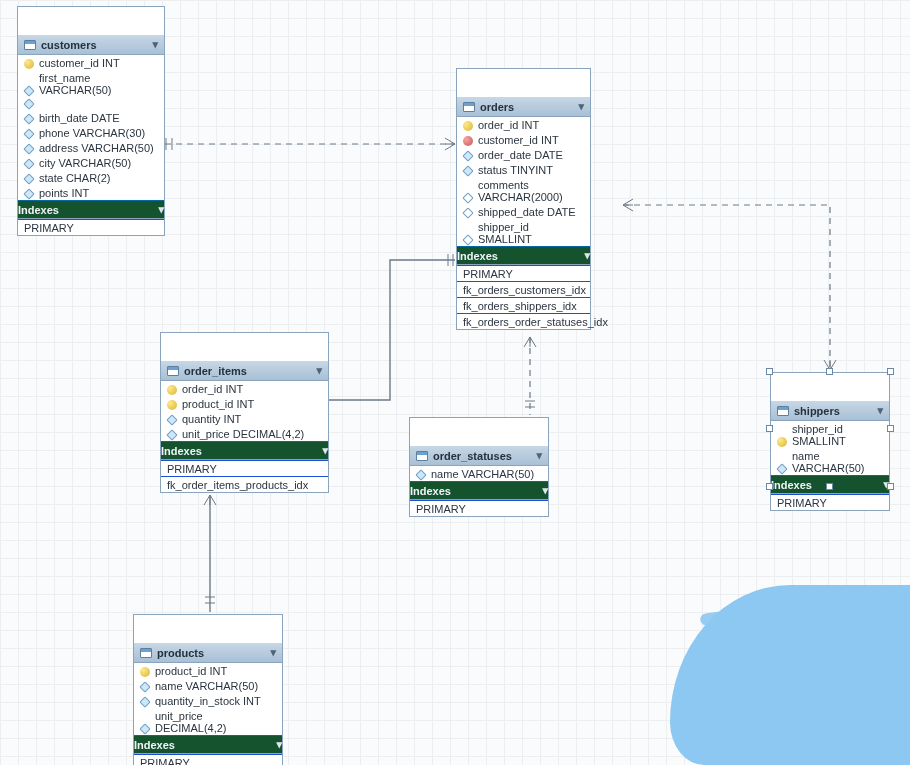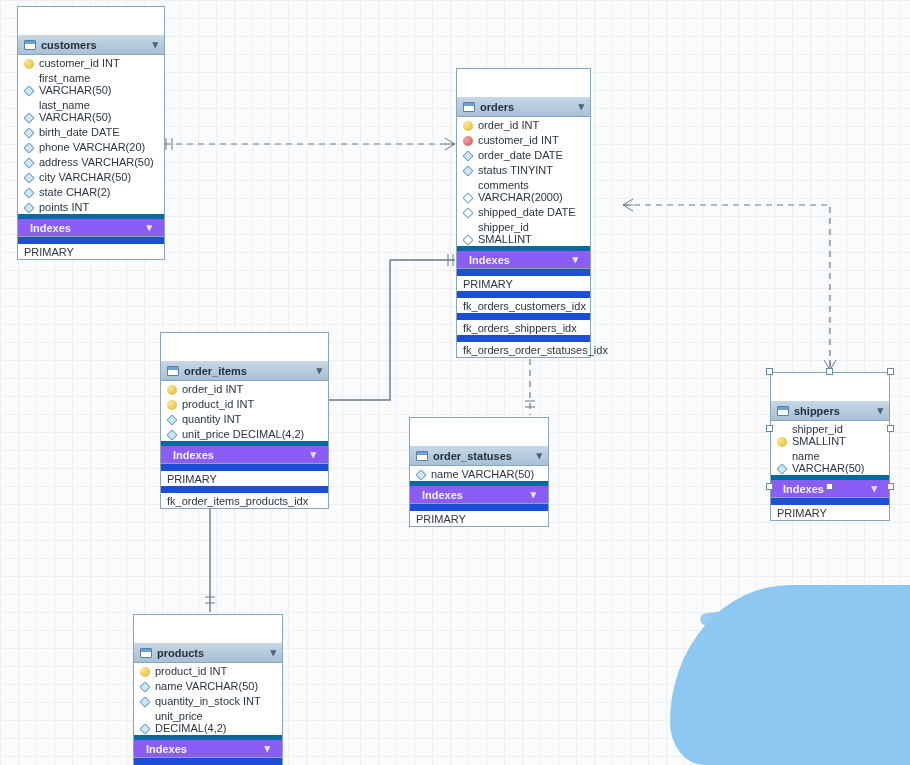--- a/index.html
+++ b/index.html
@@ -36,32 +36,32 @@
   }
   .tbl-header .arrow { margin-left: auto; color: #4e637a; }
   .tbl-rows { }
   .col-row {
     display: flex; align-items: flex-end; gap: 5px;
     padding: 2px 6px 1px;
     color: #2b3540;
   }
   .section-header {
     display: flex; align-items: center;
-    background: #8b5cf6;
+    background: #14532d;
     color: #f0f4f8;
-    padding: 2px 12px;
+    padding: 2px 0;
     font-weight: bold;
-    border-top: 5px solid #0369a1;
+    border-top: 1px solid #0369a1;
     border-bottom: 1px solid #8aa4bd;
   }
   .section-header .arrow { margin-left: auto; color: #e0e6ec; }
   .idx-row {
     padding: 2px 6px 1px;
     color: #2b3540;
-    border-top: 7px solid #1d4ed8;
+    border-top: 1px solid #1d4ed8;
   }
   .idx-row:first-of-type { border-top: none; }
   .ico { width: 10px; height: 10px; display: inline-block; flex: 0 0 10px; border-radius: 50%; }
   .ico-key { background: radial-gradient(circle at 30% 30%, #ffe88a, #d9b634); }
   .ico-red { background: radial-gradient(circle at 30% 30%, #f4a5a5, #c95757); }
   .ico-diamond {
     width: 8px; height: 8px; flex: 0 0 8px;
     transform: rotate(45deg);
     border: 1px solid #6fa0c7;
     background: #cfe8f8;
@@ -182,29 +182,28 @@
     <div class="col-row">
         <span class="ico ico-key"></span>
         <span>customer_id INT</span>
       </div>
     <div class="col-row">
         <span class="ico-diamond"></span>
         <span>first_name VARCHAR(50)</span>
       </div>
     <div class="col-row">
         <span class="ico-diamond"></span>
-        <span>last_name VARCHAR(50)</span>
       </div>
     <div class="col-row">
         <span class="ico-diamond"></span>
         <span>birth_date DATE</span>
       </div>
     <div class="col-row">
         <span class="ico-diamond"></span>
-        <span>phone VARCHAR(20)</span>
+        <span>phone VARCHAR(30)</span>
       </div>
     <div class="col-row">
         <span class="ico-diamond"></span>
         <span>address VARCHAR(50)</span>
       </div>
     <div class="col-row">
         <span class="ico-diamond"></span>
         <span>city VARCHAR(50)</span>
       </div>
     <div class="col-row">

